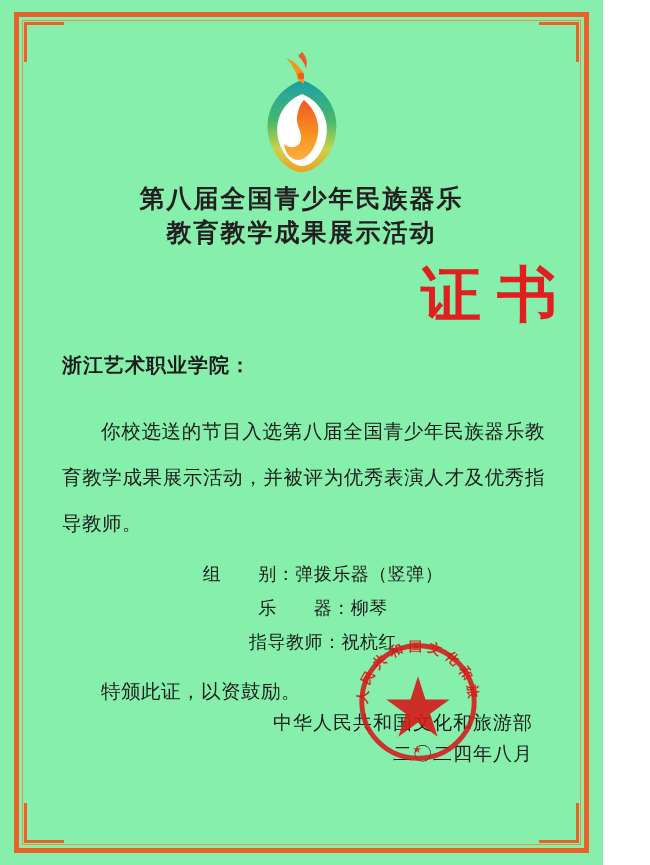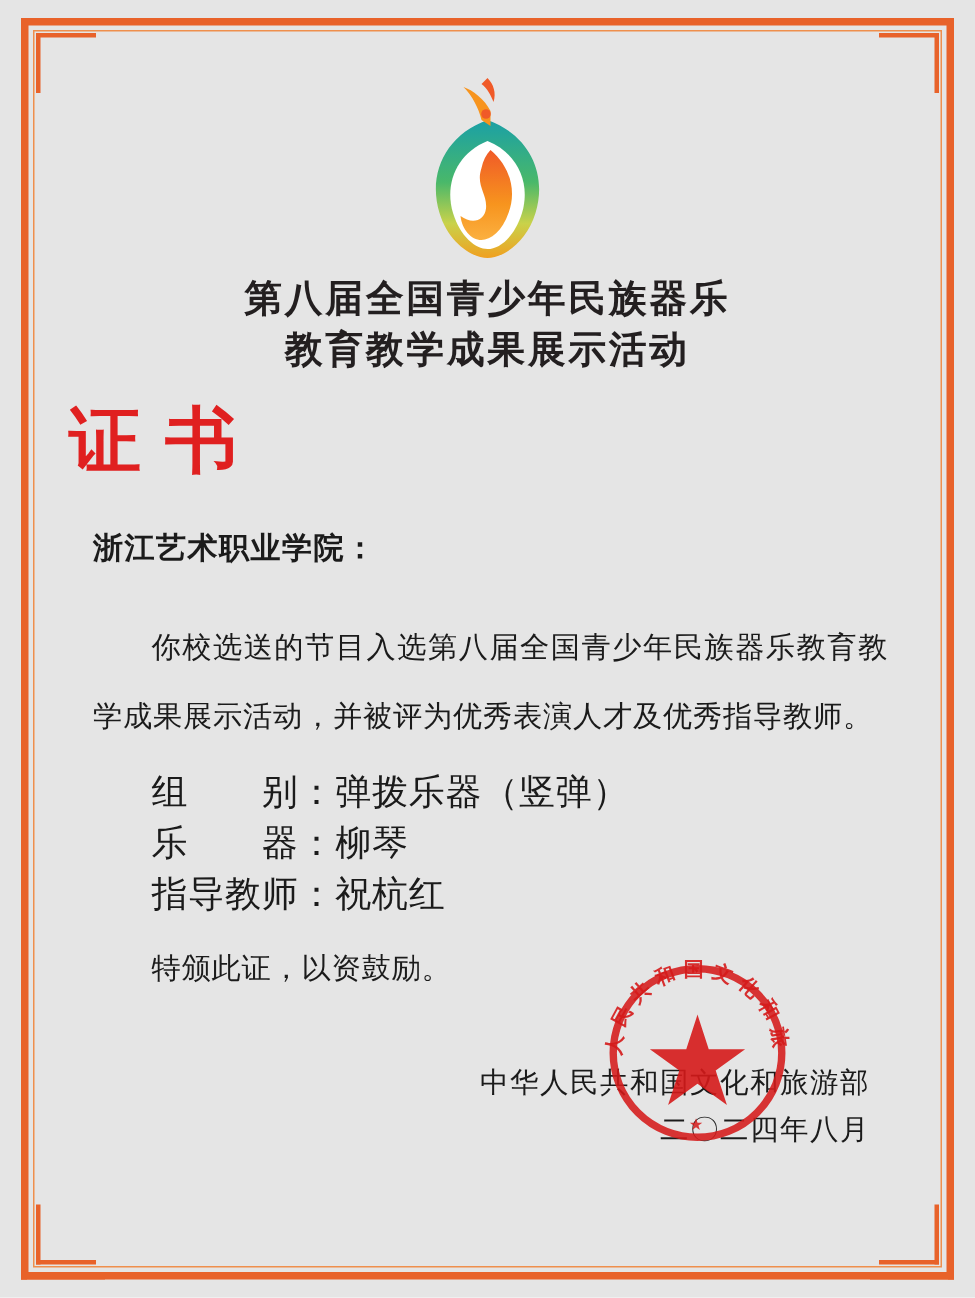--- a/index.html
+++ b/index.html
@@ -8,23 +8,23 @@
   }
   body {
     width: 650px;
     height: 865px;
     background: #ffffff;
     font-family: "Liberation Sans", sans-serif;
     overflow: hidden;
   }
   .certificate {
     position: relative;
-    width: 650px;
+    width: 603px;
     height: 865px;
-    background: #e5e5e5;
+    background: #86efac;
     box-sizing: border-box;
   }
 
   
   .border-outer {
     position: absolute;
     left: 14px;
     top: 12px;
     right: 14px;
     bottom: 12px;
@@ -102,25 +102,25 @@
   .title-line {
     font-family: "DejaVu Serif", "Liberation Serif", serif;
     font-weight: bold;
     font-size: 25px;
     letter-spacing: 2px;
     color: #231f20;
     line-height: 34px;
   }
 
   .cert-word {
-    text-align: left;
+    text-align: right;
     margin-top: 12px;
     font-family: "DejaVu Serif", "Liberation Serif", serif;
     font-weight: bold;
-    font-size: 48px;
+    font-size: 60px;
     letter-spacing: 16px;
     color: #e02020;
     text-indent: 16px;
     line-height: 64px;
   }
 
   .body-block {
     margin-top: 26px;
     padding: 0 28px 0 32px;
     color: #1b1b1b;
@@ -138,25 +138,26 @@
     text-indent: 39px;
     letter-spacing: 0.5px;
     font-family: "DejaVu Sans", "Liberation Sans", sans-serif;
     text-align: justify;
   }
   .fields {
     margin-top: 10px;
     padding-left: 39px;
   }
   .field-row {
-    font-size: 24px;
+    font-size: 18px;
     line-height: 34px;
     letter-spacing: 0.5px;
     font-family: "DejaVu Sans", "Liberation Sans", sans-serif;
     white-space: pre;
+    text-align: center;
   }
   .closing {
     margin-top: 16px;
     padding-left: 39px;
     font-size: 19.5px;
     line-height: 34px;
     letter-spacing: 0.5px;
     font-family: "DejaVu Sans", "Liberation Sans", sans-serif;
   }
 

